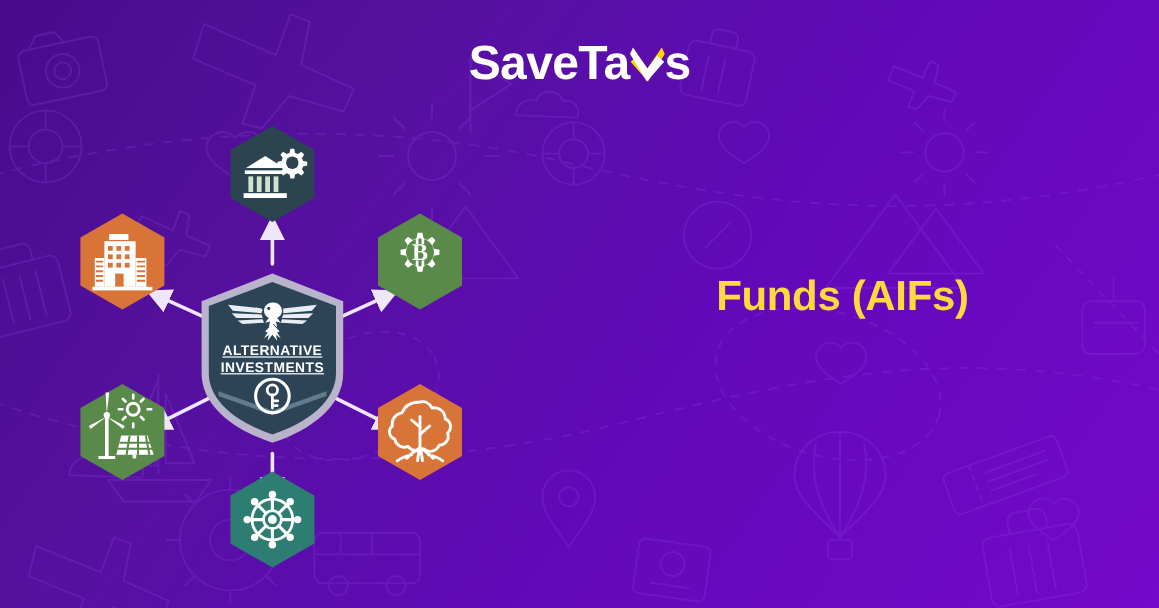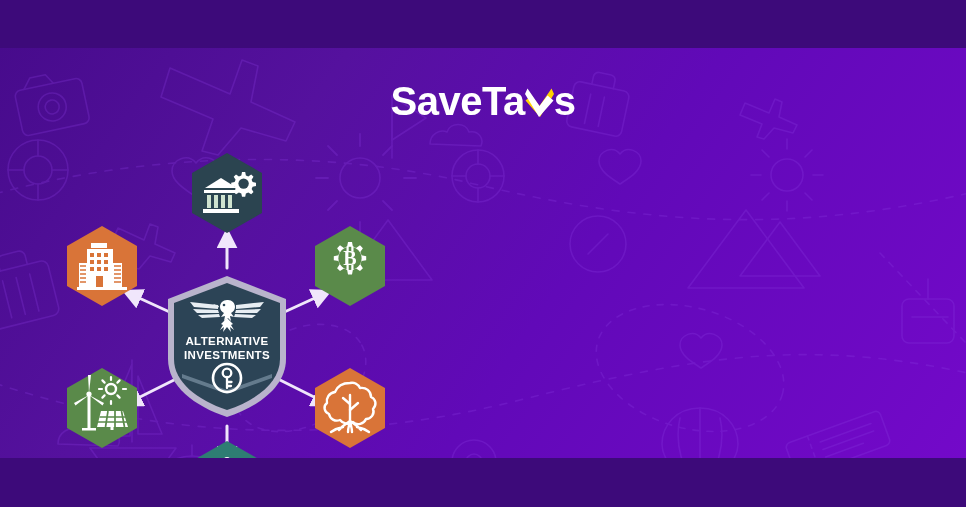--- a/index.html
+++ b/index.html
@@ -3,25 +3,24 @@
 <meta charset="utf-8">
 <style>
   html, body {
     margin: 0;
     padding: 0;
     background: #3d0a7a;
   }
   #banner {
     position: relative;
     width: 966px;
-    height: 410px;
+    height: 507px;
     overflow: hidden;
     font-family: "Liberation Sans", sans-serif;
     background: linear-gradient(125deg, #470b8c 0%, #55119e 28%, #6109b8 58%, #7309c9 100%);
-    margin-top: 48px;
   }
   
   #doodles {
     position: absolute;
     inset: 0;
     opacity: 0.5;
     pointer-events: none;
   }
   
   #logo {
@@ -94,21 +93,21 @@
     right: 0;
     top: 60px;
     text-align: center;
     color: #ffffff;
     font-size: 11.5px;
     font-weight: bold;
     letter-spacing: 0.4px;
     line-height: 1.25;
     pointer-events: none;
   }
-  .shield-label span { display: block; }
+  .shield-label span { display: block; text-decoration: underline; }
 </style>
 </head>
 <body>
 
 <div id="banner">
 
   <svg id="doodles" viewBox="0 0 966 507" preserveAspectRatio="none" aria-hidden="true">
     <g fill="none" stroke="#8a3ce0" stroke-width="1.6" stroke-linecap="round" stroke-linejoin="round" opacity="0.55">
 
       <path d="M-20 150 C 120 110, 300 95, 470 135 S 790 190, 990 140" stroke-dasharray="7 9"></path>
@@ -236,20 +235,21 @@
   <div id="logo">
     <div id="logo-text">
       <span class="logo-part">SaveTa</span><span id="logo-x"><svg viewBox="0 0 31 34" aria-hidden="true">
           <path d="M1.5 13.5 L7.5 8.5 L15.5 19 L27.5 1.5 L30 7 L16 30 Z" fill="#ffd400"></path>
           <path d="M29.5 13.5 L23.5 8.5 L15.5 19 L3.5 1.5 L1 7 L15 30 Z" fill="#ffffff"></path>
         </svg></span><span class="logo-part">s</span>
     </div>
   </div>
 
   <div id="headline">
+    <span class="ln">Funds (AIFs)</span>
   </div>
 
   <div id="diagram">
 
     <svg style="position:absolute;inset:0;width:100%;height:100%;" viewBox="0 0 410 400" aria-hidden="true">
       <defs>
         <marker id="ah" markerWidth="7" markerHeight="7" refX="5.4" refY="3.5" orient="auto">
           <path d="M0 0 L7 3.5 L0 7 z" fill="#f0e6fb"></path>
         </marker>
       </defs>

